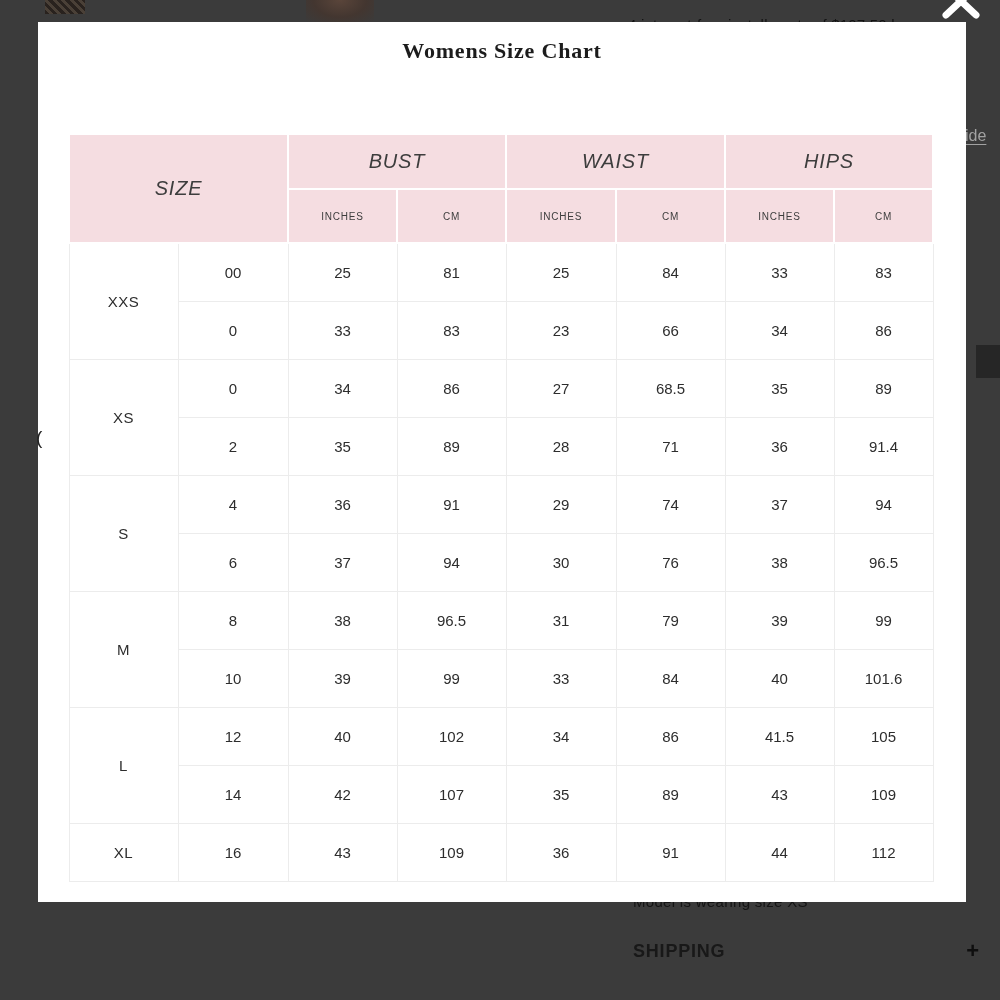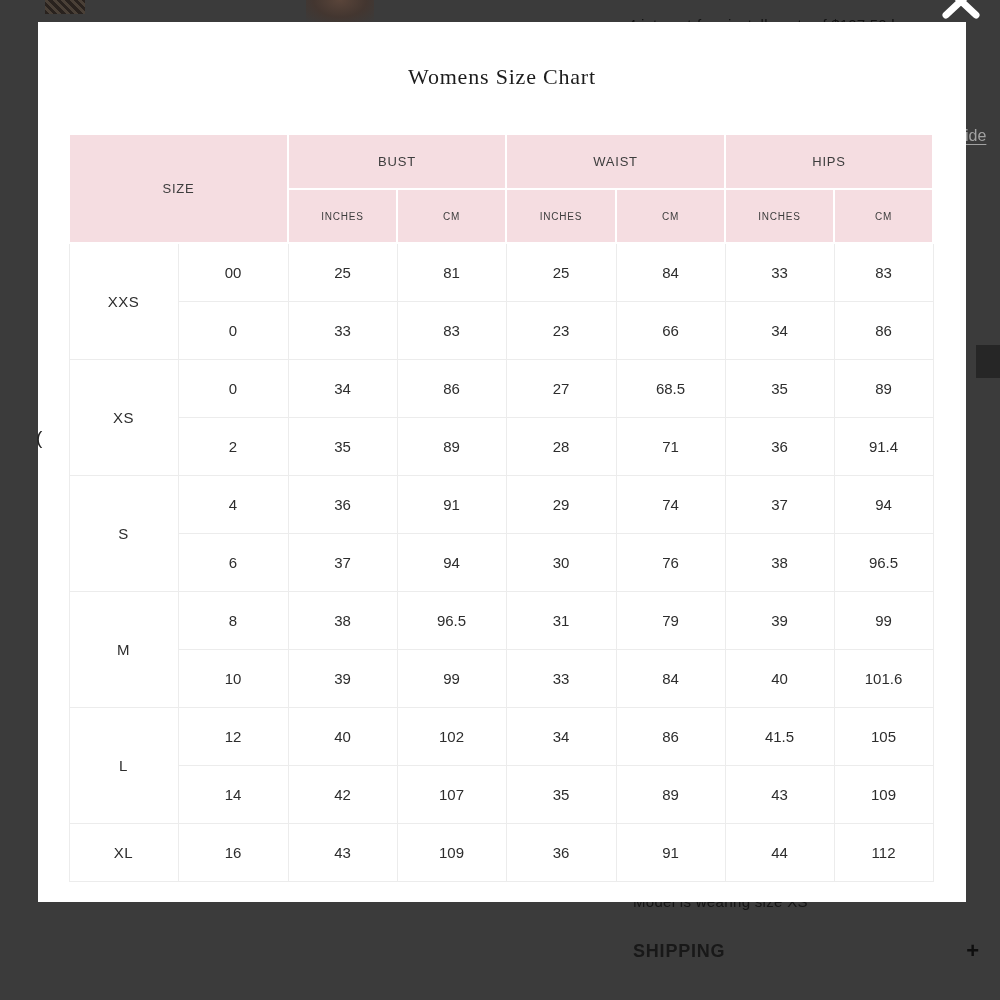--- a/index.html
+++ b/index.html
@@ -43,39 +43,39 @@
   .plus-icon{font-size:22px;font-weight:700;color:#0e0e0e;line-height:1;}
   .left-mark{left:36px;top:427px;font-size:19px;color:#242424;z-index:3;}
   
   .close-btn{position:absolute;left:941px;top:-14px;width:40px;height:34px;z-index:4;cursor:pointer;}
   
   .modal{
     position:absolute;left:38px;top:22px;width:928px;height:880px;
     background:#ffffff;z-index:2;
   }
   .modal-title{
-    margin:0;padding-top:42px;text-align:center;
+    margin:0;padding-top:16px;text-align:center;
     font-family:"Liberation Serif","DejaVu Serif",serif;
-    font-size:22px;font-weight:400;letter-spacing:.8px;color:#1c1c1c;
+    font-size:22px;font-weight:700;letter-spacing:.8px;color:#1c1c1c;
   }
   .modal-subtitle{
     margin:0;padding-top:22px;text-align:center;
     font-size:14px;font-weight:500;letter-spacing:1.6px;color:#1f1f1f;
   }
   
   table.size-chart{
     position:absolute;left:30px;top:111px;width:864px;
     border-collapse:collapse;table-layout:fixed;
   }
   table.size-chart th{
     background:var(--pink);border:2px solid #ffffff;
     font-size:10px;font-weight:500;color:#3d3d3d;letter-spacing:.8px;
     text-align:center;vertical-align:middle;
   }
-  table.size-chart .th-group{height:51px;font-size:13px;}
+  table.size-chart .th-group{height:51px;font-size:20px;font-style:italic;}
   table.size-chart .th-sub{height:50px;}
   table.size-chart tbody td{
     height:55px;border:1px solid var(--line);background:#fff;
     text-align:center;vertical-align:middle;
     font-size:15px;color:var(--ink);
   }
   table.size-chart td.size-group{font-size:15px;letter-spacing:.5px;}
 </style>
 </head>
 <body>

